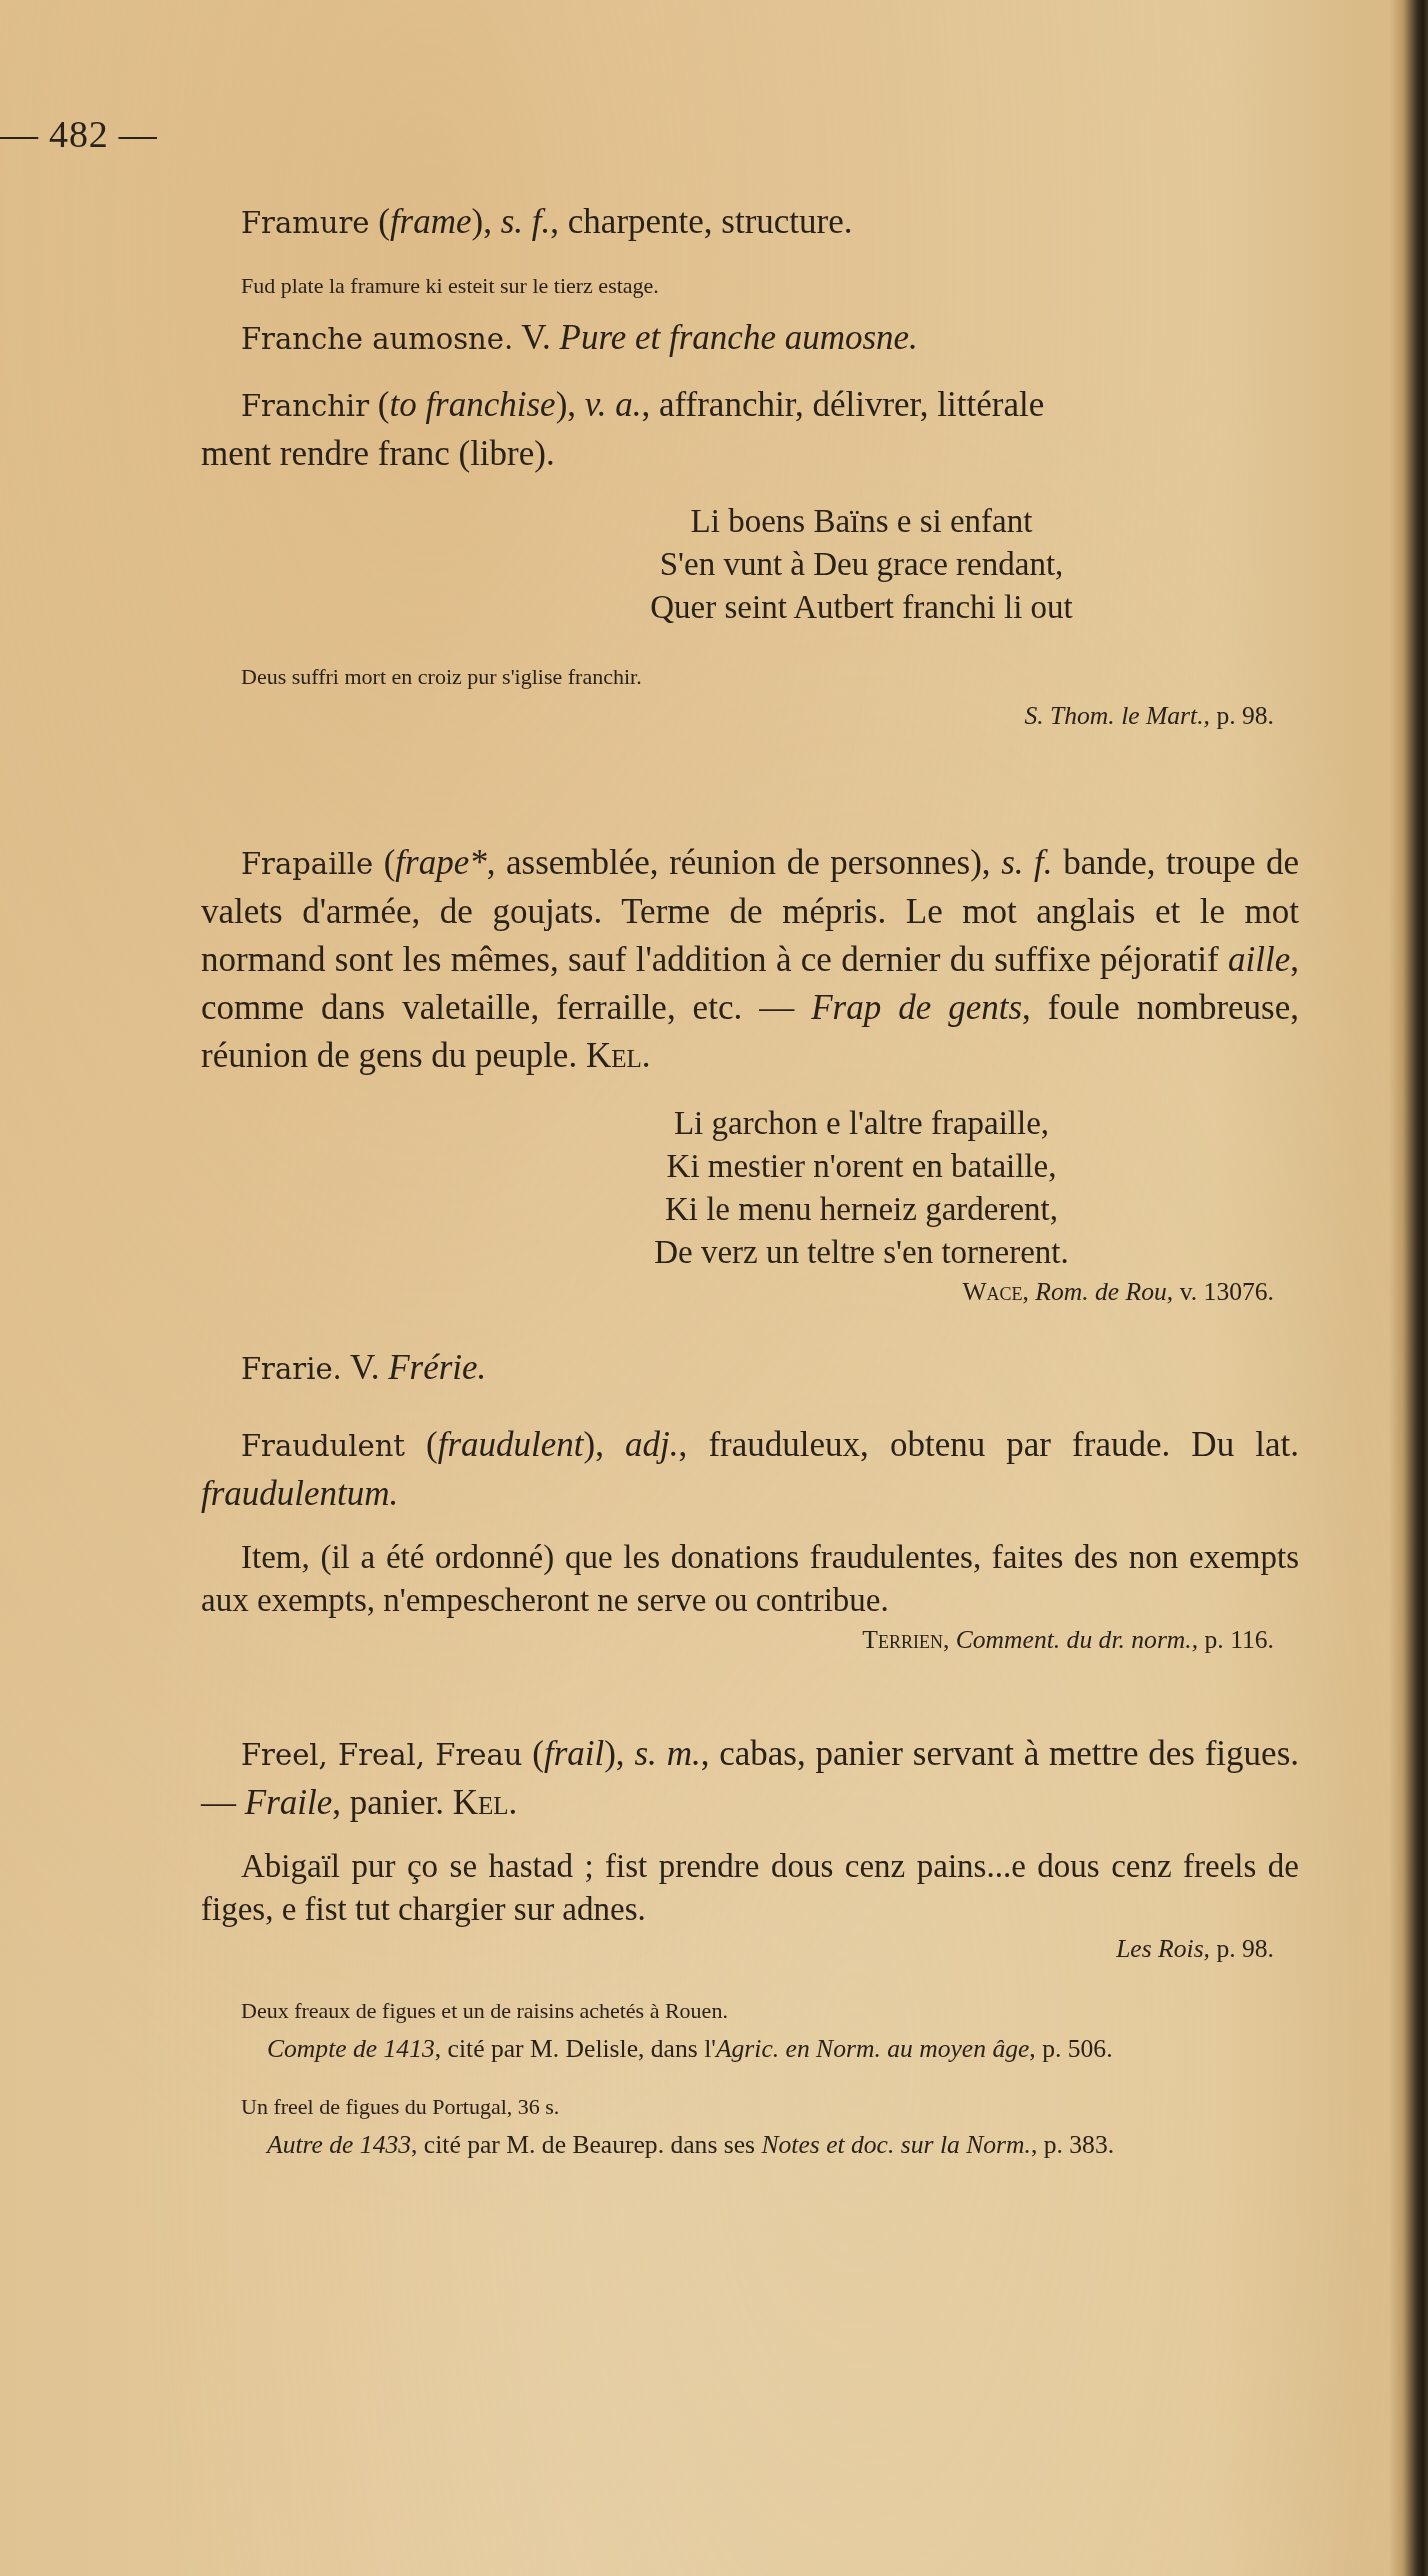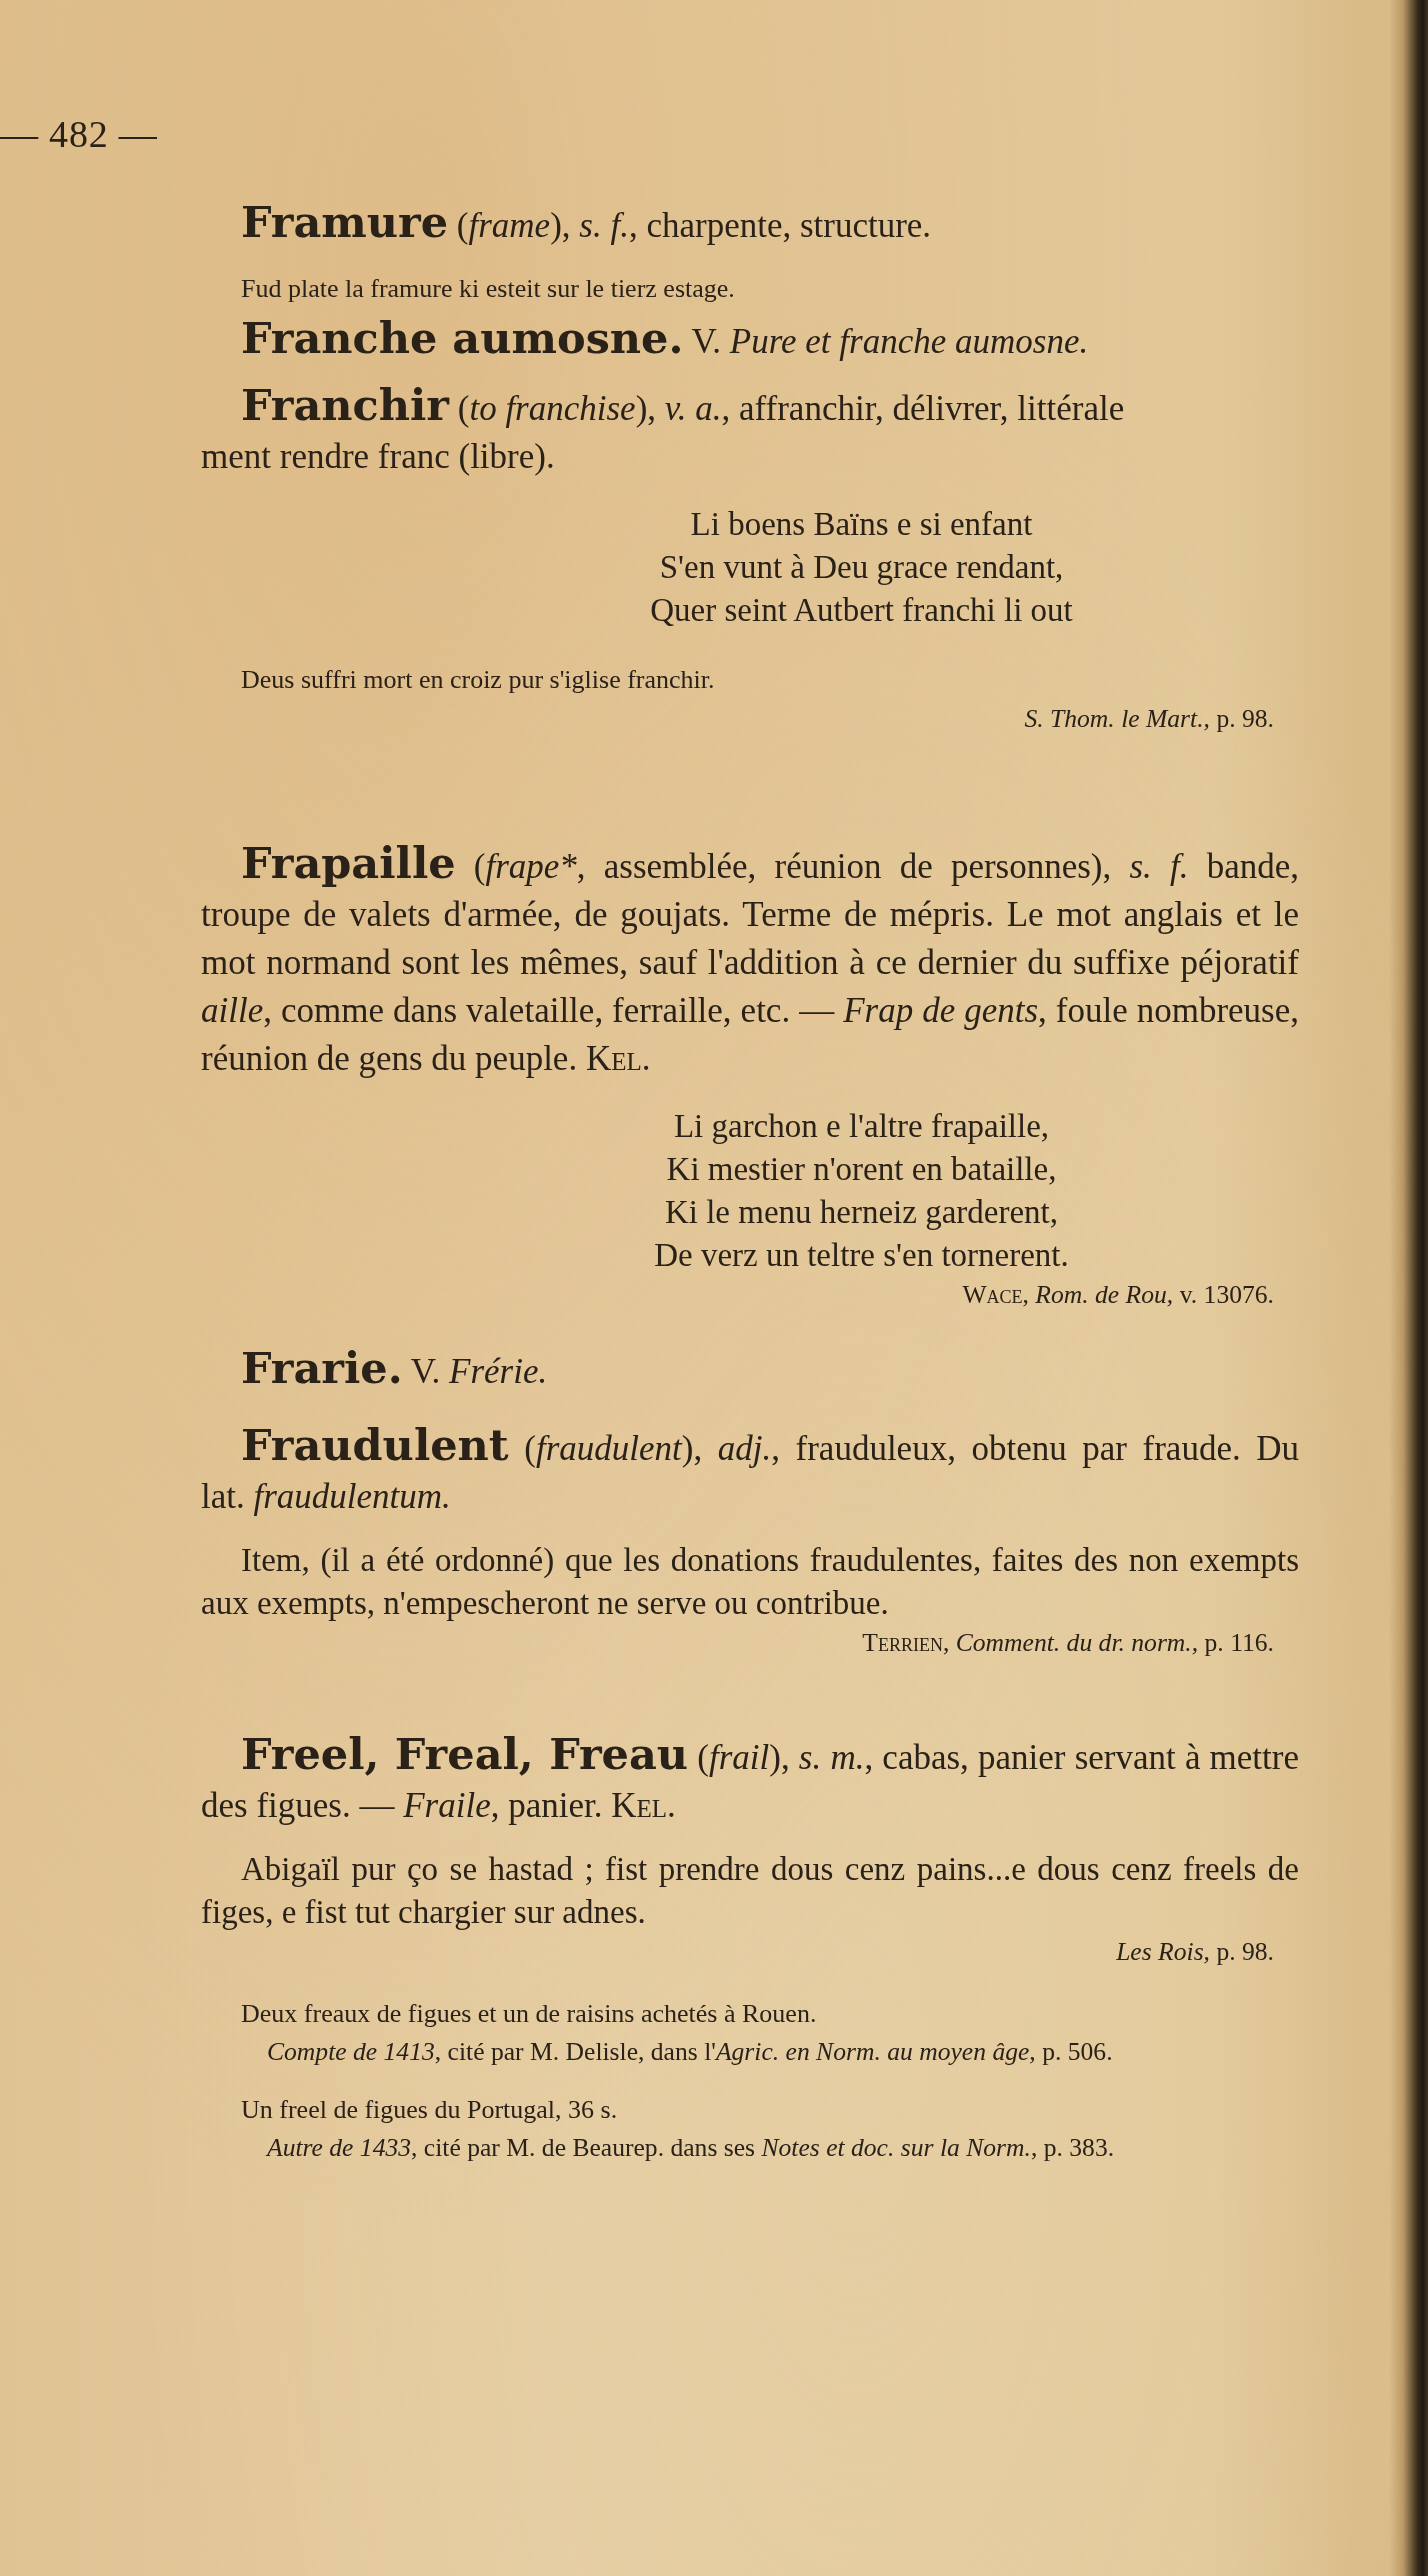--- a/index.html
+++ b/index.html
@@ -17,24 +17,24 @@
     position: absolute; top: 0; right: 0; width: 40px; height: 2576px;
     background: linear-gradient(90deg, rgba(180,140,80,0) 0%, rgba(150,110,60,0.45) 35%, #3a2f1f 70%, #1f1a12 85%, #4a3a22 100%);
   }
   .page { position: absolute; left: 0; top: 0; width: 1429px; height: 2576px; }
   .pagenum {
     position: absolute; top: 112px; left: 0; width: 1429px; text-align: left;
     font-size: 38px; letter-spacing: 0.8px;
   }
   .block { position: absolute; left: 201px; width: 1098px; font-size: 35px; line-height: 48px; }
   .entry { text-indent: 40px; text-align: justify; }
-  .hw { font-family: "DejaVu Serif", serif; font-weight: bold; font-size: 43px; }
+  .hw { font-family: "DejaVu Serif", serif; font-weight: normal; font-size: 29px; }
   .it { font-style: italic; }
   .sc { font-variant: small-caps; }
-  .quote { padding-left: 40px; font-size: 26px; line-height: 43px; }
+  .quote { padding-left: 40px; font-size: 22px; line-height: 43px; }
   .verse { padding-left: 223px; font-size: 33px; line-height: 43px; }
   .src { text-align: right; font-size: 25.6px; line-height: 36px; padding-right: 25px; }
   .src2 { font-size: 25.6px; line-height: 33px; padding-left: 66px; text-indent: 0; }
 </style>
 </head>
 <body>
 
 <div class="page">
 
   <div class="pagenum">— 482 —</div>

